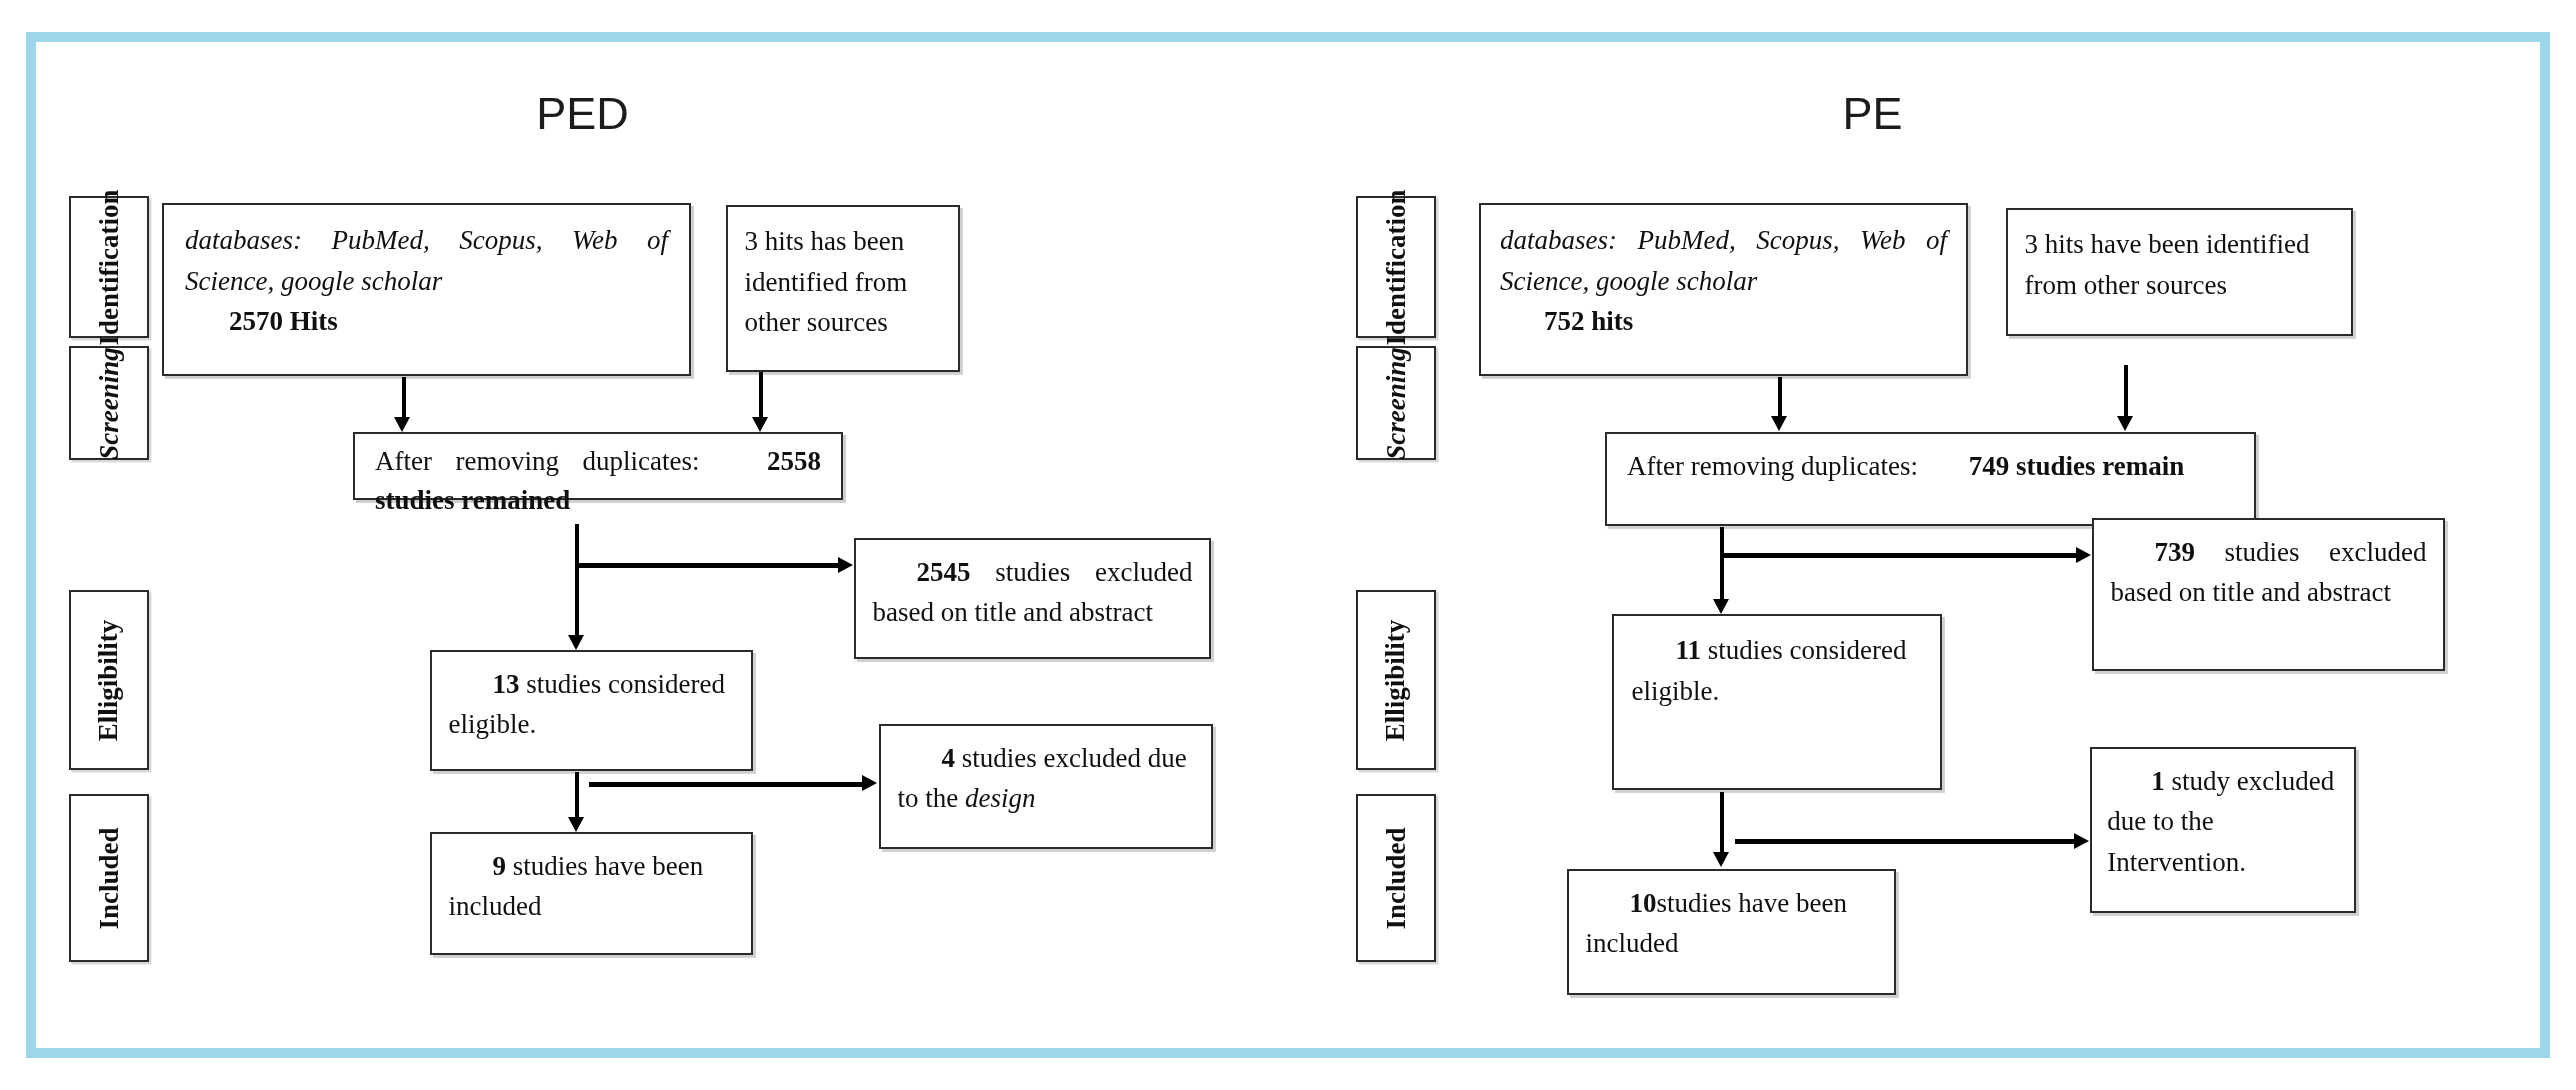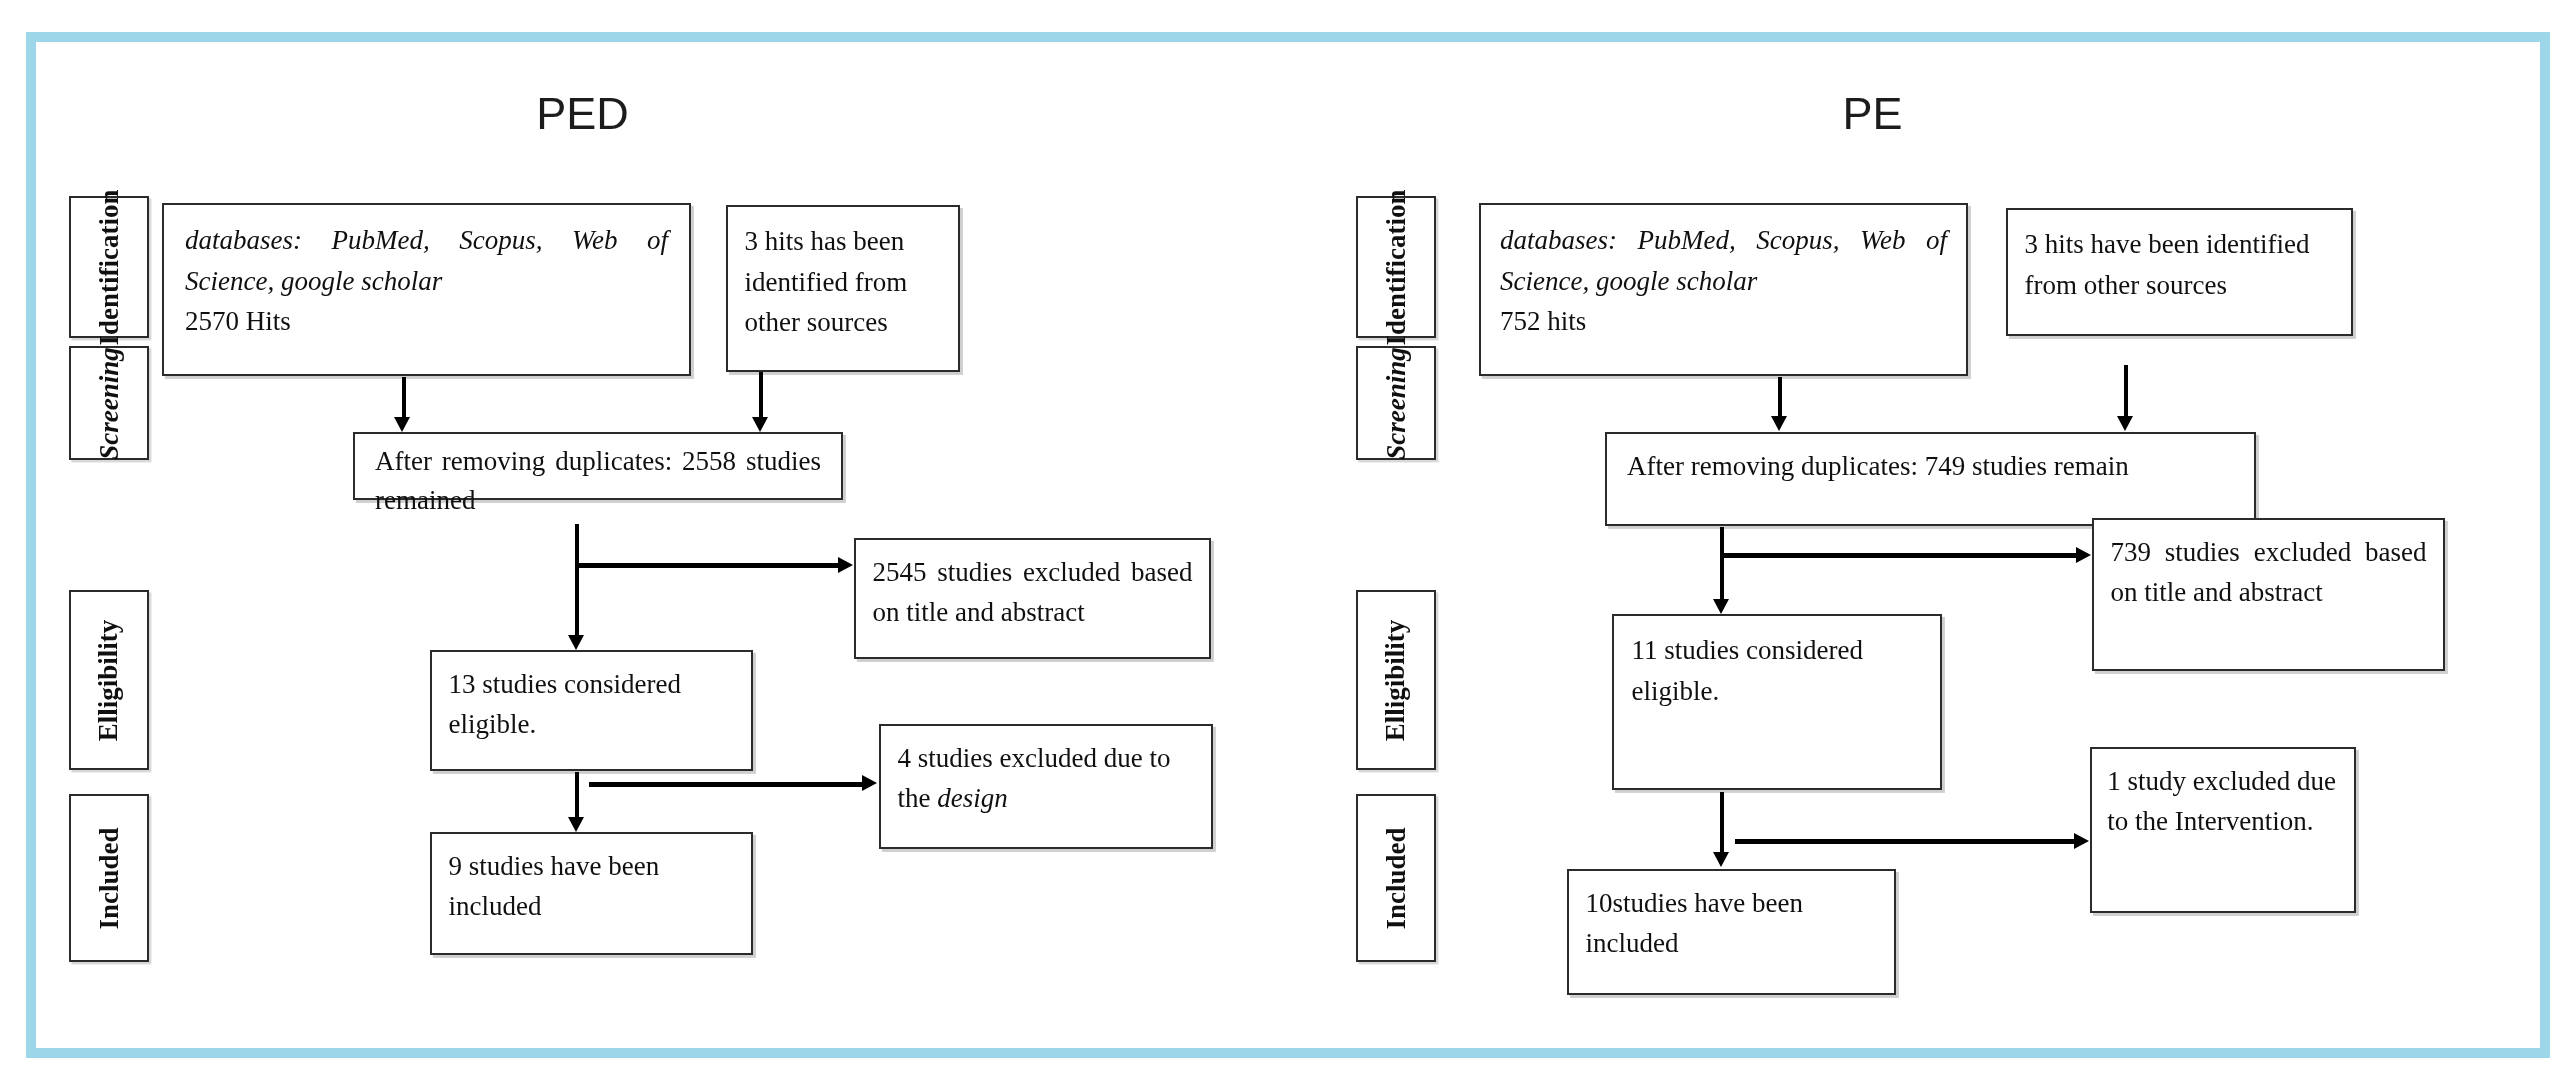--- a/index.html
+++ b/index.html
@@ -8,21 +8,21 @@
   .frame{position:absolute;left:26px;top:32px;width:2524px;height:1026px;
          border:10.6px solid #9dd6e8;box-sizing:border-box;background:#ffffff;}
   .title{position:absolute;font-family:"Liberation Sans",sans-serif;font-size:45px;
          color:#1c1c1c;text-align:center;}
   .fbox{position:absolute;border:2.9px solid #2b2b2b;background:#ffffff;box-sizing:border-box;
         font-size:27px;line-height:1.5;box-shadow:2.9px 2.9px 0 #cfcfcf;}
   .sbox{position:absolute;border:2.9px solid #2b2b2b;background:#ffffff;box-sizing:border-box;
         display:flex;align-items:center;justify-content:center;box-shadow:2.4px 2.4px 0 #d8d8d8;}
   .sbox span{transform:rotate(-90deg);white-space:nowrap;font-weight:bold;font-size:27px;}
   .sbox.ital span{font-style:italic;}
-  .bold{font-weight:normal;}
+  .bold{font-weight:bold;margin-left:44px;}
   .it{font-style:italic;}
   .just{text-align:justify;}
   .vline{position:absolute;width:4.1px;background:#000;}
   .hline{position:absolute;height:4.7px;background:#000;}
   .head-down{position:absolute;width:0;height:0;border-left:8.8px solid transparent;
              border-right:8.8px solid transparent;border-top:15.3px solid #000;}
   .head-right{position:absolute;width:0;height:0;border-top:8.8px solid transparent;
               border-bottom:8.8px solid transparent;border-left:15.3px solid #000;}
 </style>
 </head>

